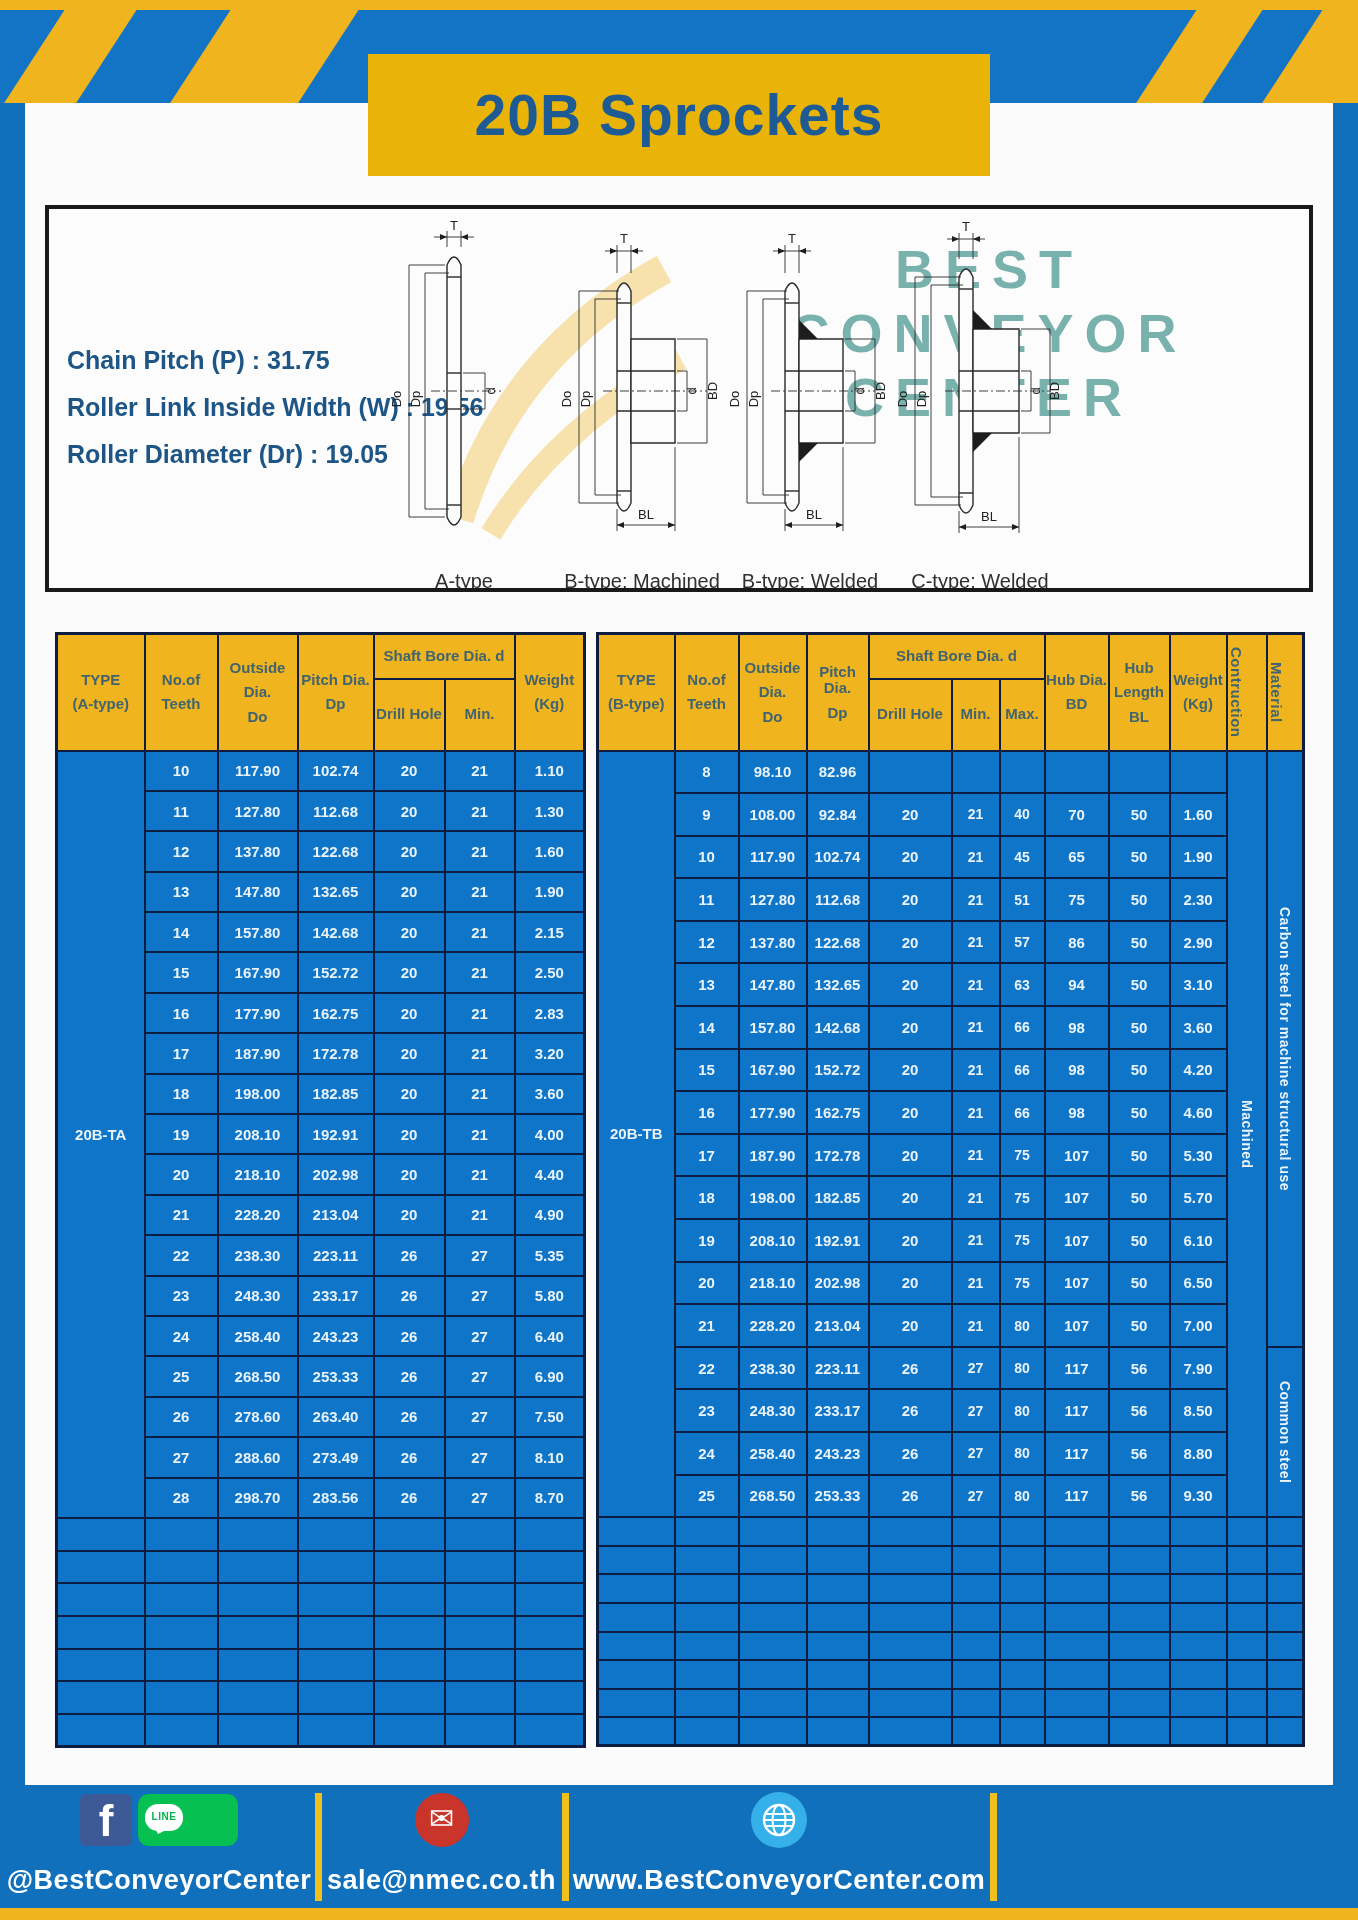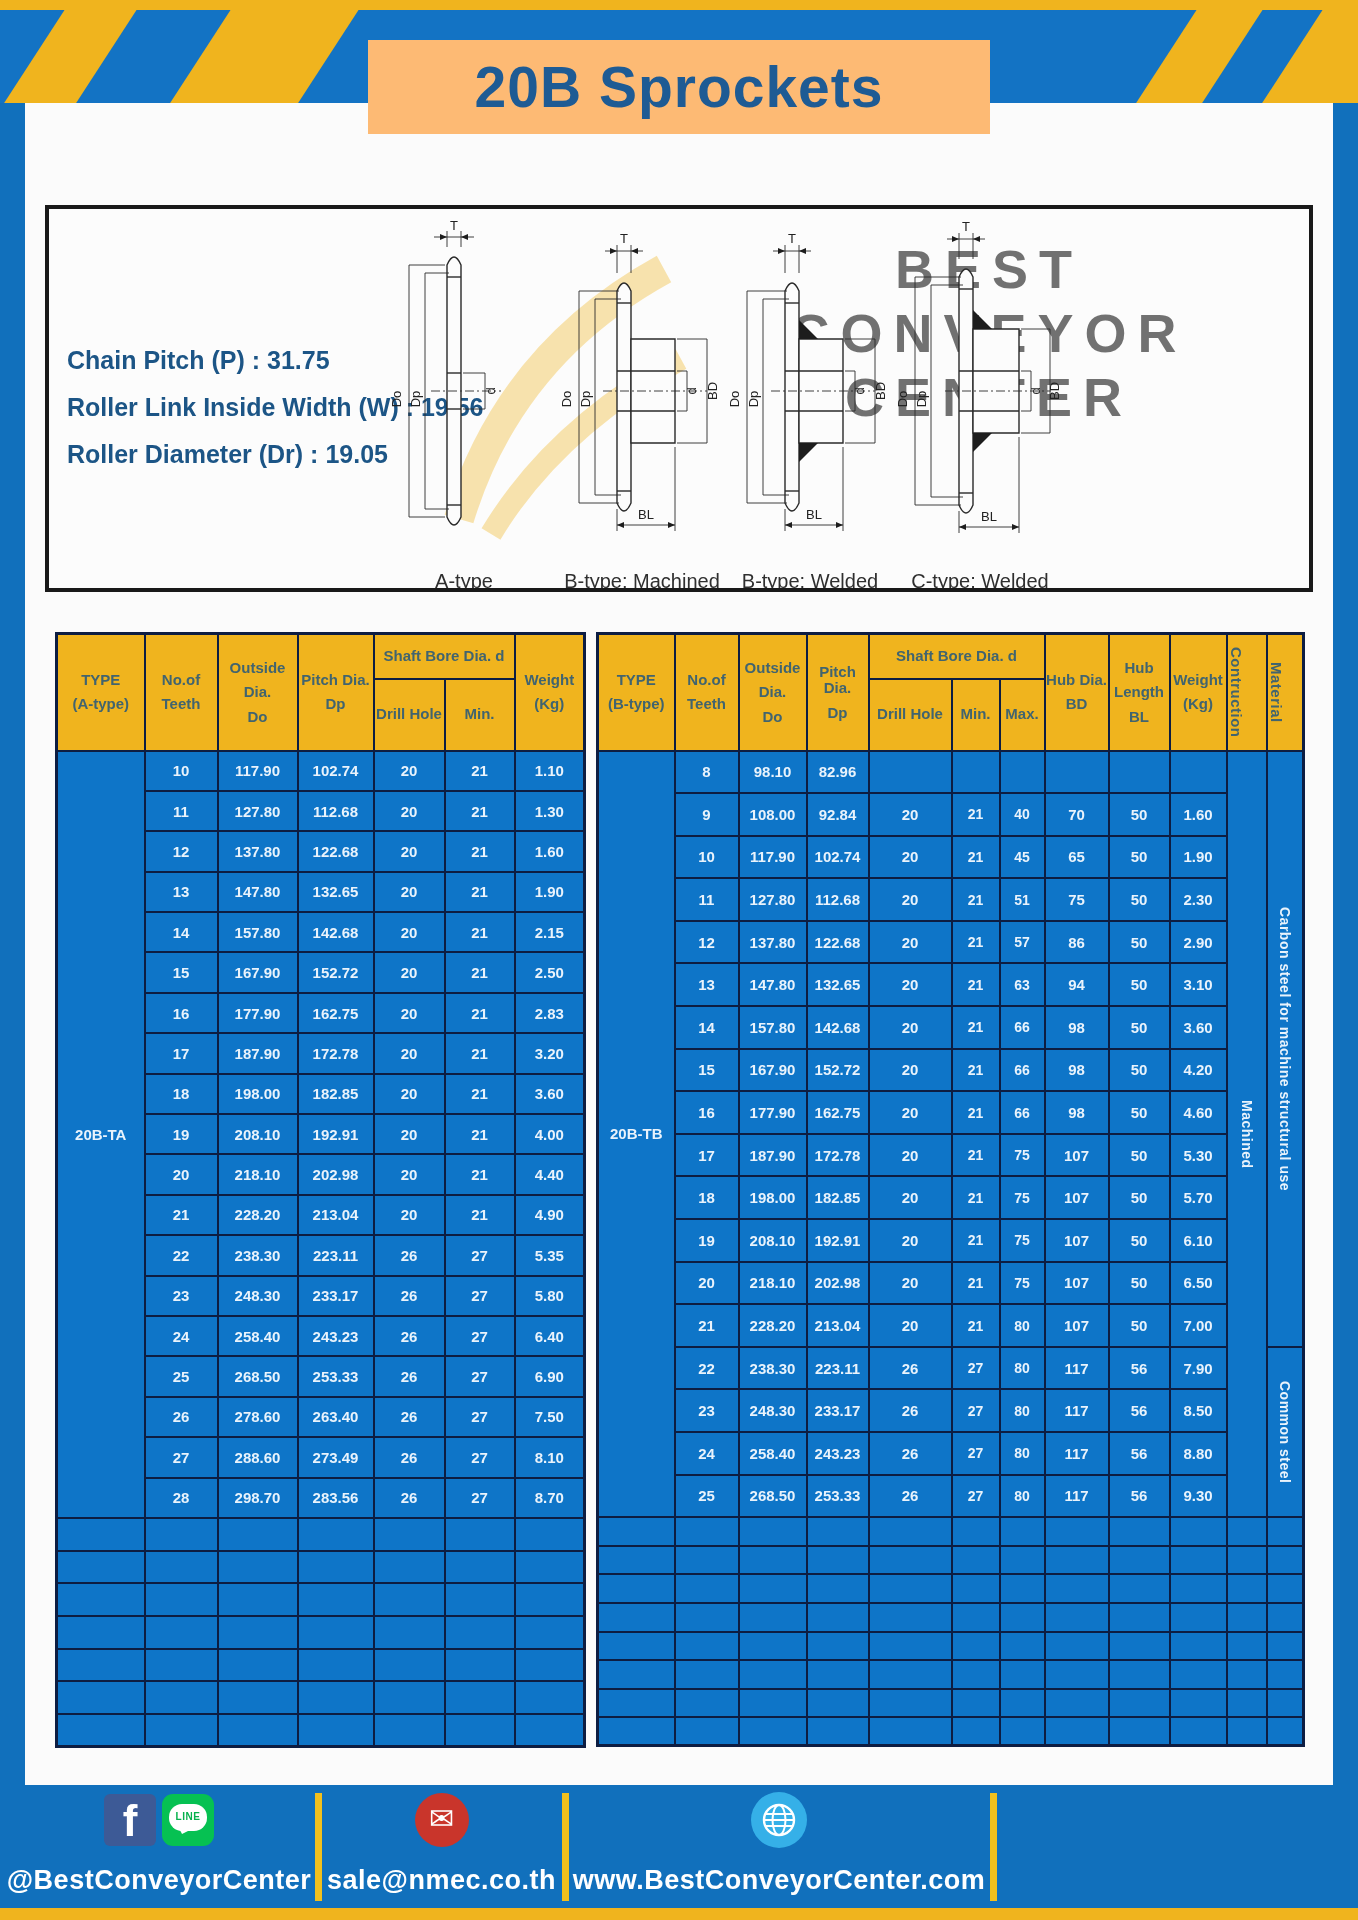--- a/index.html
+++ b/index.html
@@ -7,28 +7,28 @@
         font-family:"Liberation Sans",sans-serif;font-weight:700;}
   
   .top-strip{position:absolute;left:0;top:0;width:1358px;height:10px;background:#f0b41e;z-index:3;}
   .band{position:absolute;left:0;top:10px;width:1358px;height:93px;background:#1373c4;overflow:hidden;z-index:1;}
   .stripe{position:absolute;top:-12px;height:118px;background:#f0b41e;transform:skewX(-33deg);}
   .st1{left:34px;width:72px;} .st2{left:200px;width:128px;}
   .st3{left:1166px;width:66px;} .st4{left:1292px;width:140px;}
   
   .card{position:absolute;left:25px;top:103px;width:1308px;height:1682px;background:#fbfbfb;z-index:2;}
   
-  .title-box{position:absolute;left:368px;top:40px;width:622px;height:94px;background:#fdba74;z-index:4;
+  .title-box{position:absolute;left:368px;top:54px;width:622px;height:122px;background:#eab308;z-index:4;
              display:flex;align-items:center;justify-content:center;}
   .title-box span{font-size:57px;color:#1e5b94;letter-spacing:1px;}
   
   .spec-panel{position:absolute;left:45px;top:205px;width:1268px;height:387px;background:#fcfcfc;
               border:4px solid #191919;box-sizing:border-box;z-index:3;overflow:hidden;}
   .swoosh{position:absolute;left:380px;top:25px;opacity:.35;}
-  .wm{position:absolute;left:650px;top:28px;width:580px;text-align:center;color:#000000;opacity:.55;
+  .wm{position:absolute;left:650px;top:28px;width:580px;text-align:center;color:#0f766e;opacity:.55;
       font-size:54px;line-height:64px;letter-spacing:11px;}
   .spec-lines{position:absolute;left:18px;top:128px;color:#1c5586;font-size:25px;line-height:47px;z-index:2;}
   .dia{position:absolute;top:12px;width:170px;height:372px;z-index:2;}
   .dia .lbl{position:absolute;left:0;bottom:0;width:100%;text-align:center;color:#2f2f2f;
             font-size:20px;font-weight:400;}
   .dia svg{position:absolute;left:0;top:0;}
   .dia svg *{vector-effect:non-scaling-stroke;}
   .dia svg path,.dia svg line,.dia svg rect{stroke:#2a2a2a;fill:none;stroke-width:1.4;}
   .dia svg .dim{stroke-width:0.9;}
   .dia svg .fillw{fill:#1d1d1d;stroke:none;}
@@ -56,21 +56,21 @@
   .footer{position:absolute;left:0;top:1785px;width:1358px;height:135px;z-index:3;color:#fff;}
   .fsec{position:absolute;top:0;height:125px;text-align:center;}
   .fs1{left:0;width:318px;} .fs2{left:318px;width:247px;} .fs3{left:565px;width:428px;} .fs4{left:993px;width:365px;}
   .ftext{position:absolute;left:0;bottom:14px;width:100%;font-size:27px;letter-spacing:.5px;}
   .ficons{position:absolute;left:0;top:6px;width:100%;height:58px;display:flex;align-items:center;justify-content:center;gap:6px;}
   .fdiv{position:absolute;top:8px;width:7px;height:108px;background:#f2c01d;}
   .fd1{left:315px;} .fd2{left:562px;} .fd3{left:990px;}
   .bottom-strip{position:absolute;left:0;top:1908px;width:1358px;height:12px;background:#f0b41e;z-index:4;}
   .ic-fb{width:52px;height:52px;background:#3d5a96;border-radius:6px;position:relative;}
   .ic-fb span{position:absolute;left:0;top:2px;width:100%;text-align:center;color:#fff;font-size:44px;}
-  .ic-line{width:52px;height:52px;background:#06c152;border-radius:11px;position:relative;}
+  .ic-line{width:52px;height:52px;background:#06c152;border-radius:11px;position:relative;padding-left:48px;}
   .ic-line .bub{position:absolute;left:7px;top:10px;width:38px;height:27px;background:#fff;border-radius:13px;}
   .ic-line .bub span{display:block;margin-top:7px;color:#06b14c;font-size:10px;letter-spacing:.5px;text-align:center;}
   .ic-line .tail{position:absolute;left:14px;top:34px;width:0;height:0;border:6px solid transparent;border-top-color:#fff;transform:rotate(18deg);}
   .ic-mail{width:54px;height:54px;background:#c9352b;border-radius:50%;position:relative;}
   .ic-mail span{position:absolute;left:0;top:8px;width:100%;text-align:center;color:#fff;font-size:30px;font-weight:400;}
   .ic-globe{width:56px;height:56px;background:#35b0e8;border-radius:50%;position:relative;}
   .ic-phone{width:56px;height:56px;background:#f3c53d;border-radius:50%;position:relative;}
 </style>
 </head>
 <body>

